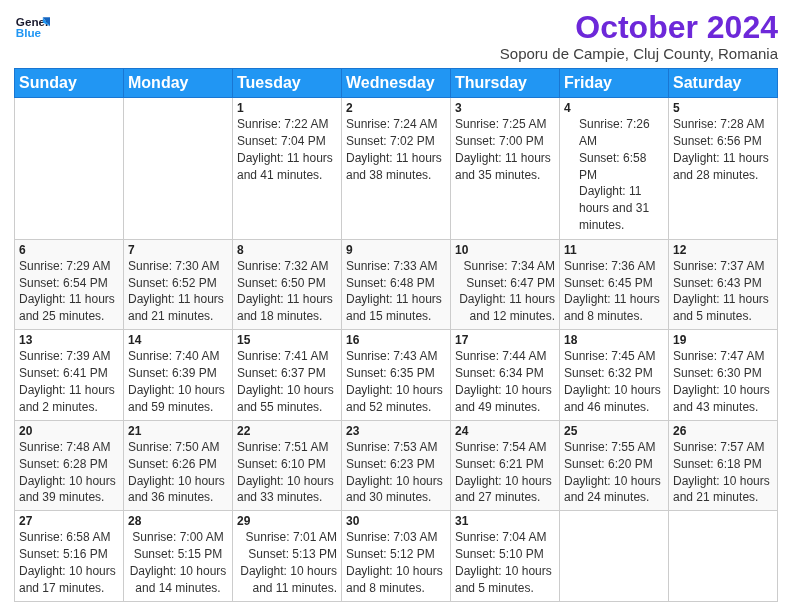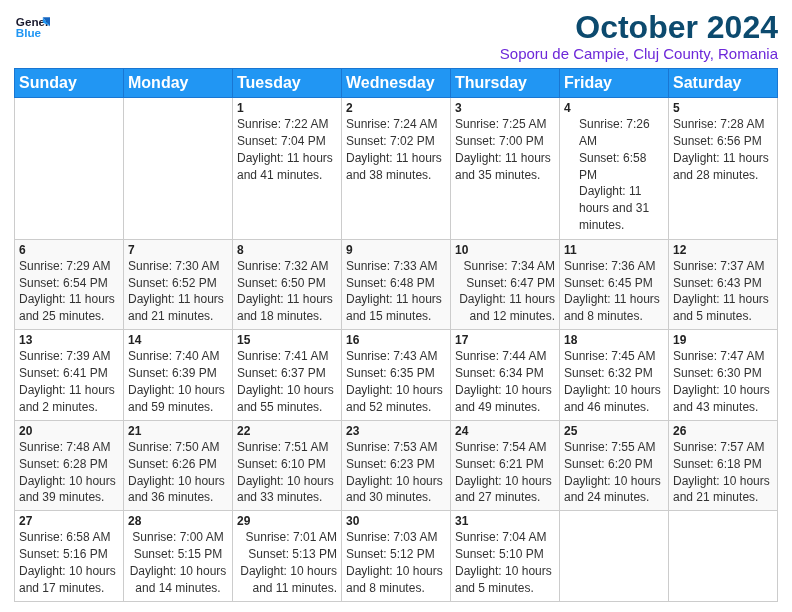--- a/index.html
+++ b/index.html
@@ -31,26 +31,26 @@
     .logo-icon {
       width: 36px;
       height: 36px;
     }
     .title-section {
       text-align: right;
     }
     .main-title {
       font-size: 32px;
       font-weight: bold;
-      color: #0c4a6e;
+      color: #6d28d9;
       line-height: 1.1;
     }
     .subtitle {
       font-size: 15px;
-      color: #6d28d9;
+      color: #404040;
     }
     .calendar {
       flex: 1;
       border-collapse: collapse;
       width: 100%;
       table-layout: fixed;
     }
     .calendar th {
       background: #2196F3;
       color: #fff;

